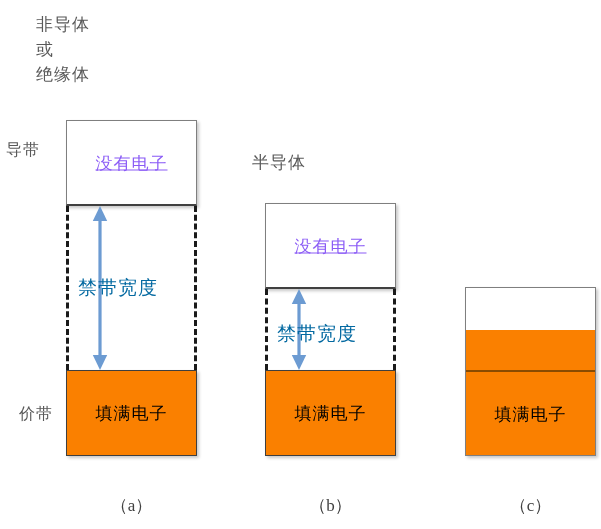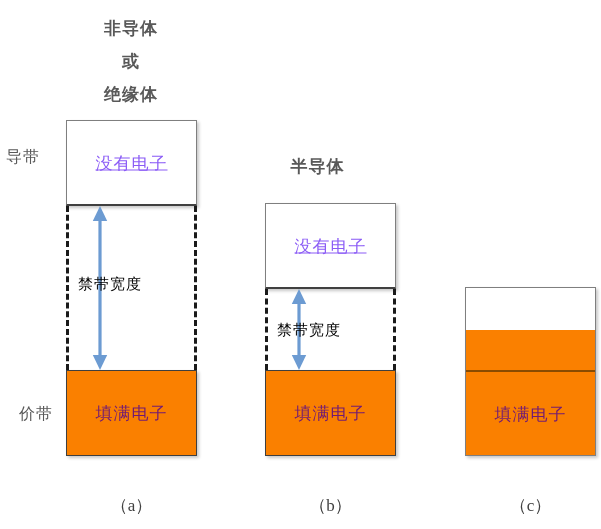--- a/index.html
+++ b/index.html
@@ -12,27 +12,25 @@
     width: 601px;
     height: 529px;
     background: #ffffff;
     font-family: "Liberation Serif", "DejaVu Serif", serif;
     overflow: hidden;
   }
 
   
   .title {
     position: absolute;
-    text-align: center;
     color: #595959;
     font-size: 17px;
-    line-height: 33px;
+    line-height: 25px;
     white-space: pre-line;
     letter-spacing: 1px;
-    font-weight: bold;
   }
   .side-label {
     position: absolute;
     color: #595959;
     font-size: 16px;
     letter-spacing: 1px;
     white-space: nowrap;
   }
   .panel-caption {
     position: absolute;
@@ -62,21 +60,21 @@
     left: 0;
     right: 0;
     top: 50%;
     transform: translateY(-50%);
     text-align: center;
     font-size: 17px;
     letter-spacing: 1px;
     white-space: nowrap;
   }
   .band-label.empty-band { color: #8b5cf6; text-decoration: underline; }
-  .band-label.filled-band { color: #701a75; }
+  .band-label.filled-band { color: #000000; }
 
   
   .cond-overlap-fill {
     position: absolute;
     background: #FA8000;
   }
   .cond-divider {
     position: absolute;
     height: 2px;
     background: #8a4b00;
@@ -85,42 +83,42 @@
   
   .gap-region {
     position: absolute;
     box-sizing: border-box;
     border-left: 3px dashed #1a1a1a;
     border-right: 3px dashed #1a1a1a;
     background: transparent;
   }
   .gap-label {
     position: absolute;
-    color: #000000;
-    font-size: 15px;
+    color: #0369a1;
+    font-size: 19px;
     letter-spacing: 1px;
     white-space: nowrap;
   }
 
   
   .arrow-svg {
     position: absolute;
     overflow: visible;
   }
 </style>
 </head>
 <body>
 
 <div id="canvas">
 
   <div class="title" style="left:36px; top:12px; width:190px;">非导体
 或
 绝缘体</div>
 
-  <div class="side-label" style="left:6px; top:140px;margin-top:7px;">导带</div>
+  <div class="side-label" style="left:6px; top:140px;">导带</div>
 
   <div class="side-label" style="left:19px; top:404px;">价带</div>
 
   <div class="band-box cond-bottom-dark" style="left:66px; top:120px; width:131px; height:86px;">
     <div class="band-label empty-band">没有电子</div>
   </div>
 
   <div class="gap-region" style="left:66px; top:206px; width:131px; height:164px;"></div>
 
   <svg class="arrow-svg" style="left:91px; top:205px;" width="18" height="166" viewBox="0 0 18 166">

